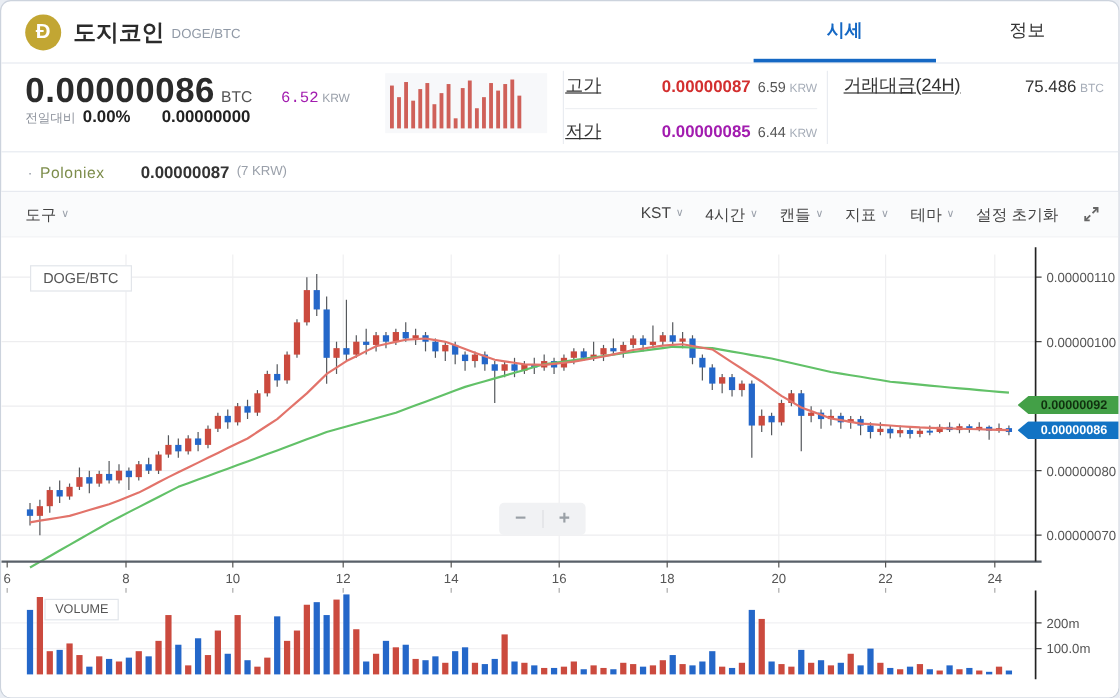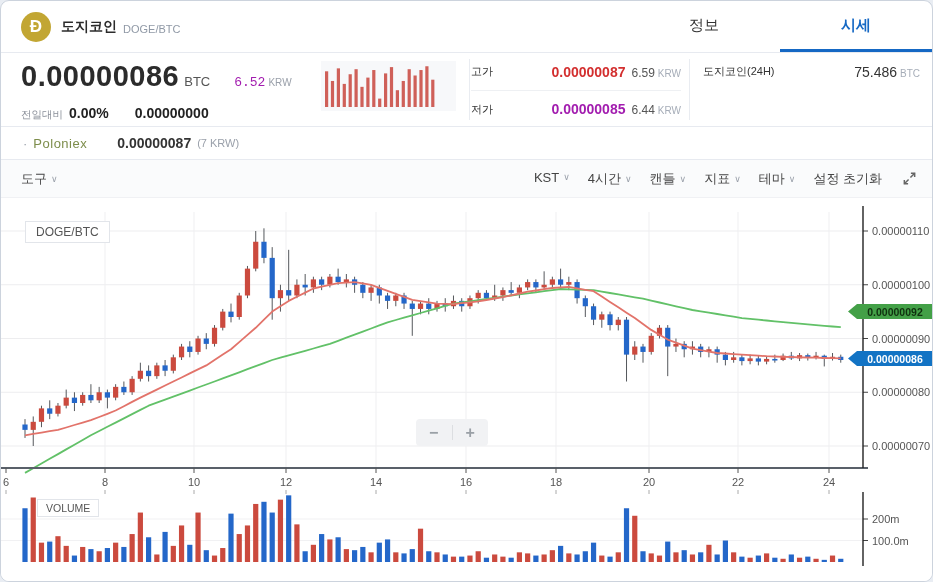--- a/index.html
+++ b/index.html
@@ -6,43 +6,43 @@
   html,body { background:#e9edf3; font-family:"Liberation Sans","DejaVu Sans",sans-serif; }
   .page {
     width:933px; height:582px; background:#fff;
     border:1px solid #ccd3dd; border-radius:9px; overflow:hidden;
     position:relative; margin:0 auto;
   }
   
   .header { height:52px; border-bottom:1px solid #e7eaf0; display:flex; align-items:center; padding-left:20px; }
   .logo { width:30px; height:30px; border-radius:50%; background:#c2a633; color:#fff;
           display:flex; align-items:center; justify-content:center; font-weight:bold; font-size:17px; }
-  .coin-title { font-size:14px; font-weight:bold; color:#2b2b2b; margin-left:10px; }
+  .coin-title { font-size:19px; font-weight:bold; color:#2b2b2b; margin-left:10px; }
   .coin-pair { font-size:11px; color:#9099a6; margin-left:6px; margin-top:4px; }
   .tabs { margin-left:auto; display:flex; height:100%; }
   .tab { width:152px; display:flex; align-items:center; justify-content:center;
          font-size:15px; color:#333; cursor:pointer; border-bottom:3px solid transparent; }
   .tab.active { color:#1568c4; font-weight:bold; border-bottom-color:#1568c4; }
   
   .price-strip { height:74px; border-bottom:1px solid #e7eaf0; position:relative; }
   .big-price-row { position:absolute; left:20px; top:7px; display:flex; align-items:baseline; }
   .big-price { font-size:29px; font-weight:bold; color:#2b2b2b; letter-spacing:0.5px; }
   .big-unit { font-size:13px; color:#555; margin-left:5px; }
   .big-krw { font-size:13px; color:#a21caf; margin-left:24px;font-family:Liberation Mono, monospace; }
   .big-krw-unit { font-size:10px; color:#9aa0aa; margin-left:3px; }
-  .change-row { position:absolute; left:20px; top:52px; display:flex; align-items:baseline; }
+  .change-row { position:absolute; left:20px; top:36px; display:flex; align-items:baseline; }
   .change-label { font-size:10.5px; color:#8a8f99; }
   .change-pct { font-size:14px; font-weight:bold; color:#222; margin-left:6px; }
   .change-abs { font-size:14px; font-weight:bold; color:#222; margin-left:26px; }
   .sparkline-box { position:absolute; left:320px; top:8px; width:135px; height:50px; background:#f7f8fa; }
   .vdiv { position:absolute; top:6px; bottom:6px; width:1px; background:#e9ecf1; }
   .stats-col { position:absolute; top:0; height:100%; }
   .stat-row { height:37px; display:flex; align-items:center; }
   .stat-row + .stat-row { border-top:1px solid #eef0f3; }
-  .stat-label { font-size:11px; color:#333; }
+  .stat-label { font-size:15px; color:#333;text-decoration:underline; }
   .stat-right { margin-left:auto; display:flex; align-items:baseline; }
   .stat-val { font-size:14px; font-weight:bold; }
   .stat-val.red { color:#d32f2f; }
   .stat-val.blue { color:#a21caf; }
   .stat-val.dark { color:#333; font-weight:normal; }
   .stat-sub { font-size:12px; color:#555; margin-left:6px; }
   .stat-unit { font-size:10px; color:#a6adb8; margin-left:3px; }
   
   .exchange-row { height:33px; border-bottom:1px solid #e7eaf0; display:flex; align-items:center; padding-left:22px; }
   .exch-bullet { color:#9aa0aa; font-size:13px; }
@@ -62,35 +62,35 @@
                   padding:3px 10px; font-size:12px; color:#555; }
   .volume-label { position:absolute; left:36px; top:301px; background:#fff; border:1px solid #e2e5ea;
                   padding:2px 8px; font-size:10.5px; color:#555; }
   .zoom-pill { position:absolute; left:415px; top:221px; width:72px; height:27px; background:#f1f2f4;
                border-radius:4px; display:flex; align-items:center; }
   .zoom-btn { flex:1; text-align:center; font-size:16px; font-weight:bold; color:#9aa0a6; cursor:pointer; line-height:27px; }
   .zoom-div { width:1px; height:15px; background:#dcdee1; }
   .price-tag { position:absolute; left:847px; width:86px; height:15px; font-size:10.5px; font-weight:bold;
                display:flex; align-items:center; justify-content:center; padding-left:8px;
                clip-path:polygon(0 50%, 9px 0, 100% 0, 100% 100%, 9px 100%); }
-  .tag-green { top:106px; }
+  .tag-green { top:132px; }
   .tag-blue  { top:153px; }
 </style>
 </head>
 <body>
 
 <div class="page">
 
   <div class="header">
     <div class="logo">Đ</div>
     <div class="coin-title">도지코인</div>
     <div class="coin-pair">DOGE/BTC</div>
     <div class="tabs">
+      <div class="tab active">시세</div>
       <div class="tab">정보</div>
-      <div class="tab active">시세</div>
     </div>
   </div>
 
   <div class="price-strip">
     <div class="big-price-row">
       <span class="big-price">0.00000086</span>
       <span class="big-unit">BTC</span>
       <span class="big-krw">6.52</span>
       <span class="big-krw-unit">KRW</span>
     </div>
@@ -141,21 +141,21 @@
         <span class="stat-right">
           <span class="stat-val blue">0.00000085</span>
           <span class="stat-sub">6.44</span>
           <span class="stat-unit">KRW</span>
         </span>
       </div>
     </div>
 
     <div class="stats-col" style="left:702px; width:217px;">
       <div class="stat-row">
-        <span class="stat-label">도지코인(24H)</span>
+        <span class="stat-label">거래대금(24H)</span>
         <span class="stat-right">
           <span class="stat-val dark">75.486</span>
           <span class="stat-unit">BTC</span>
         </span>
       </div>
     </div>
   </div>
 
   <div class="exchange-row">
     <span class="exch-bullet">·</span>

